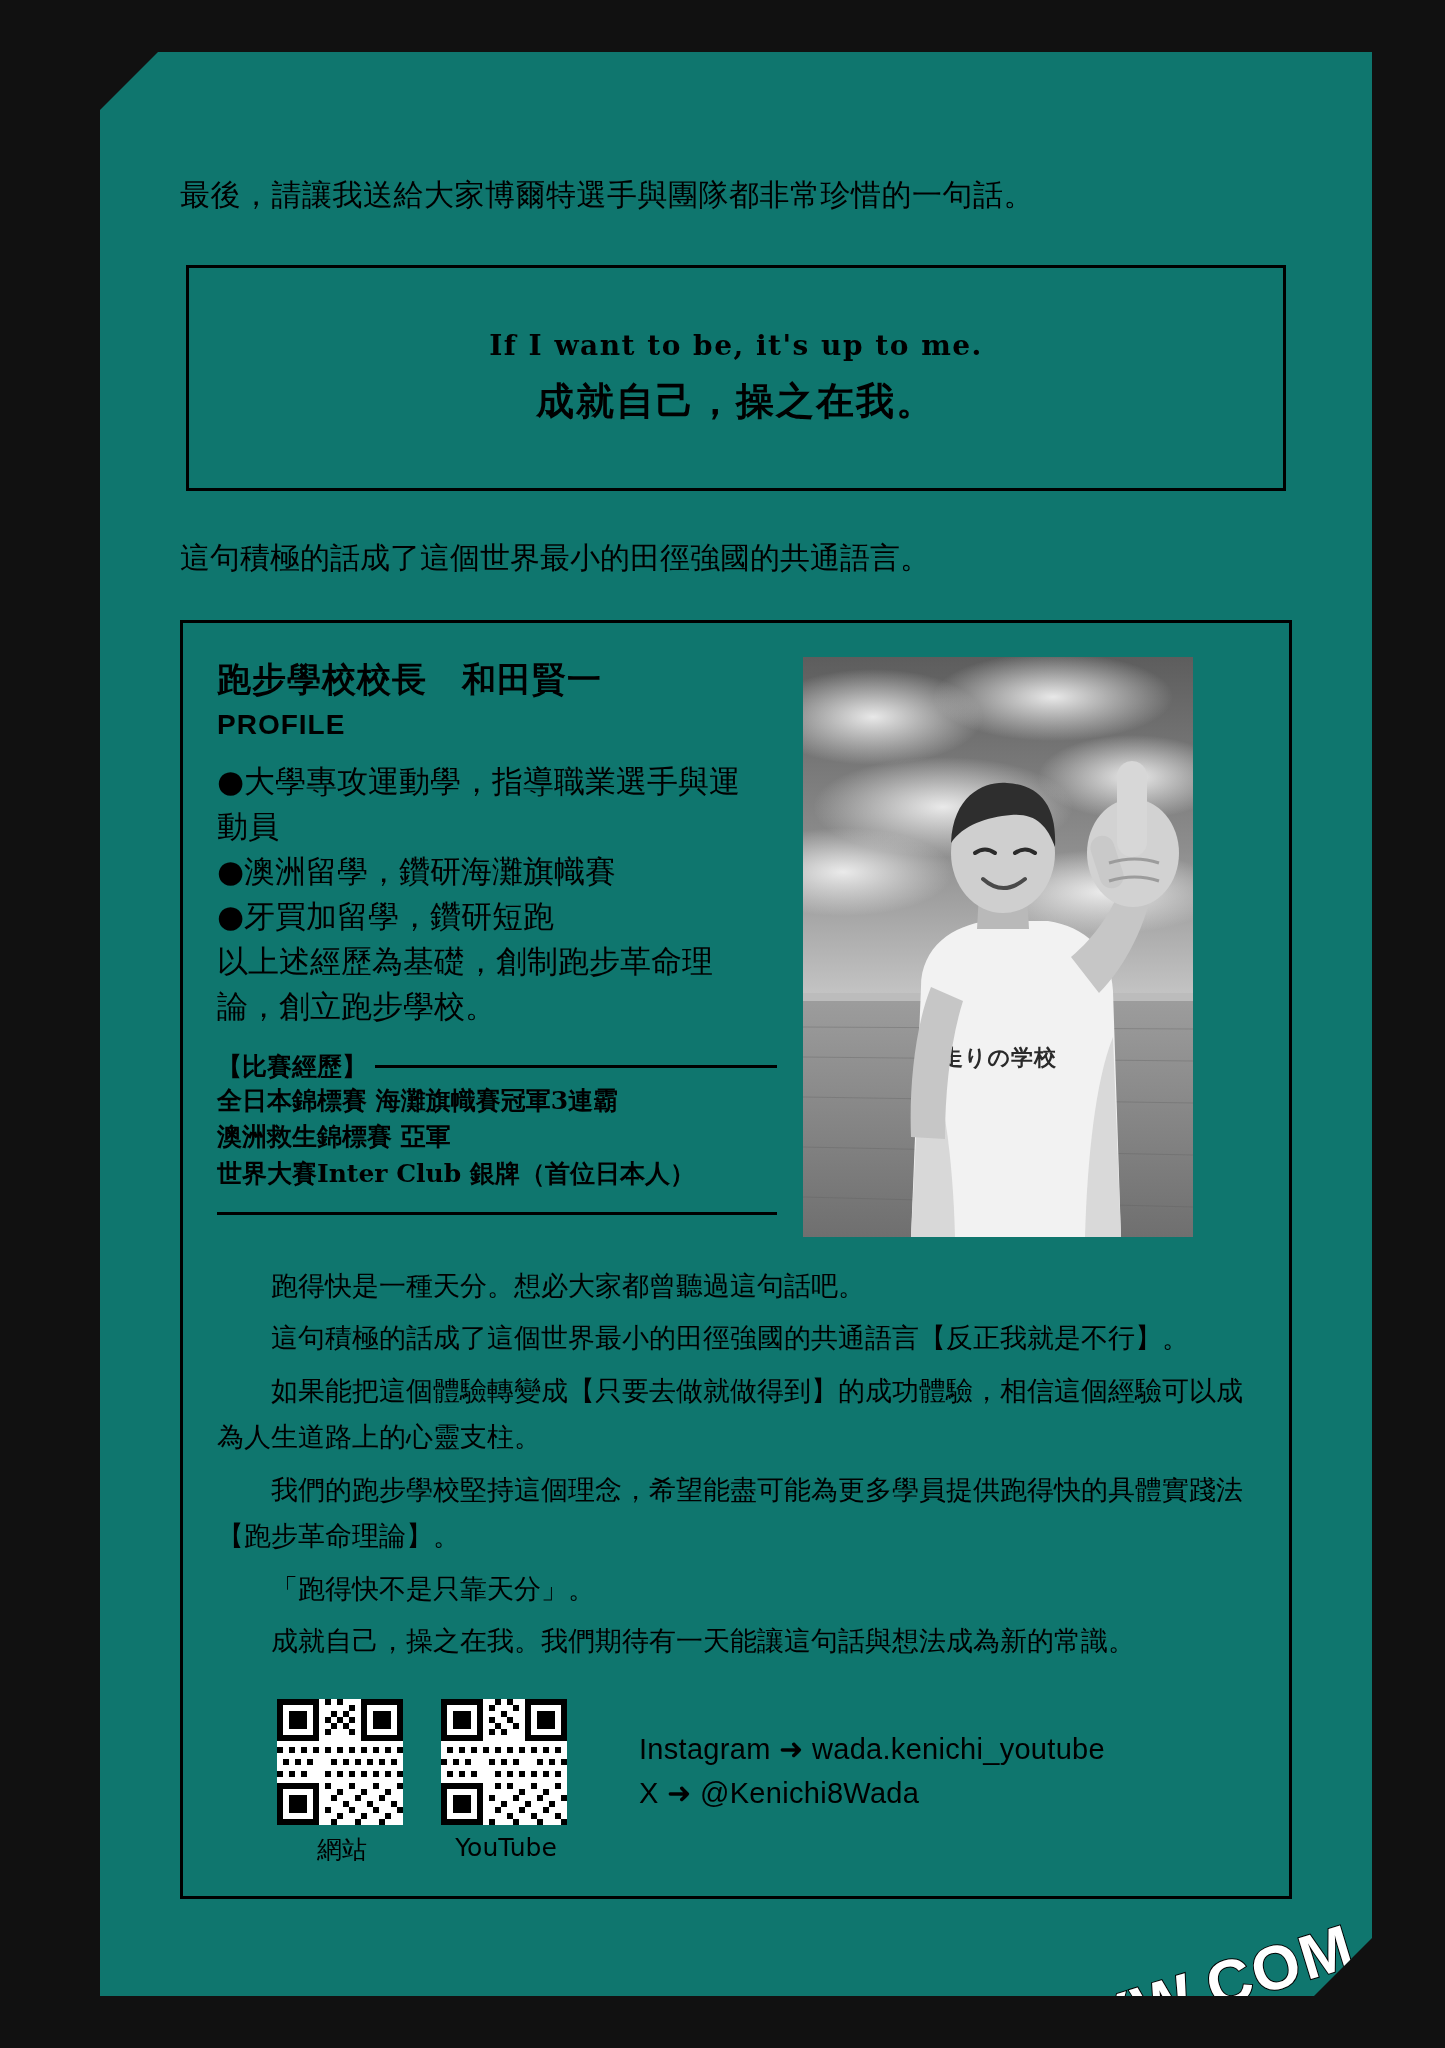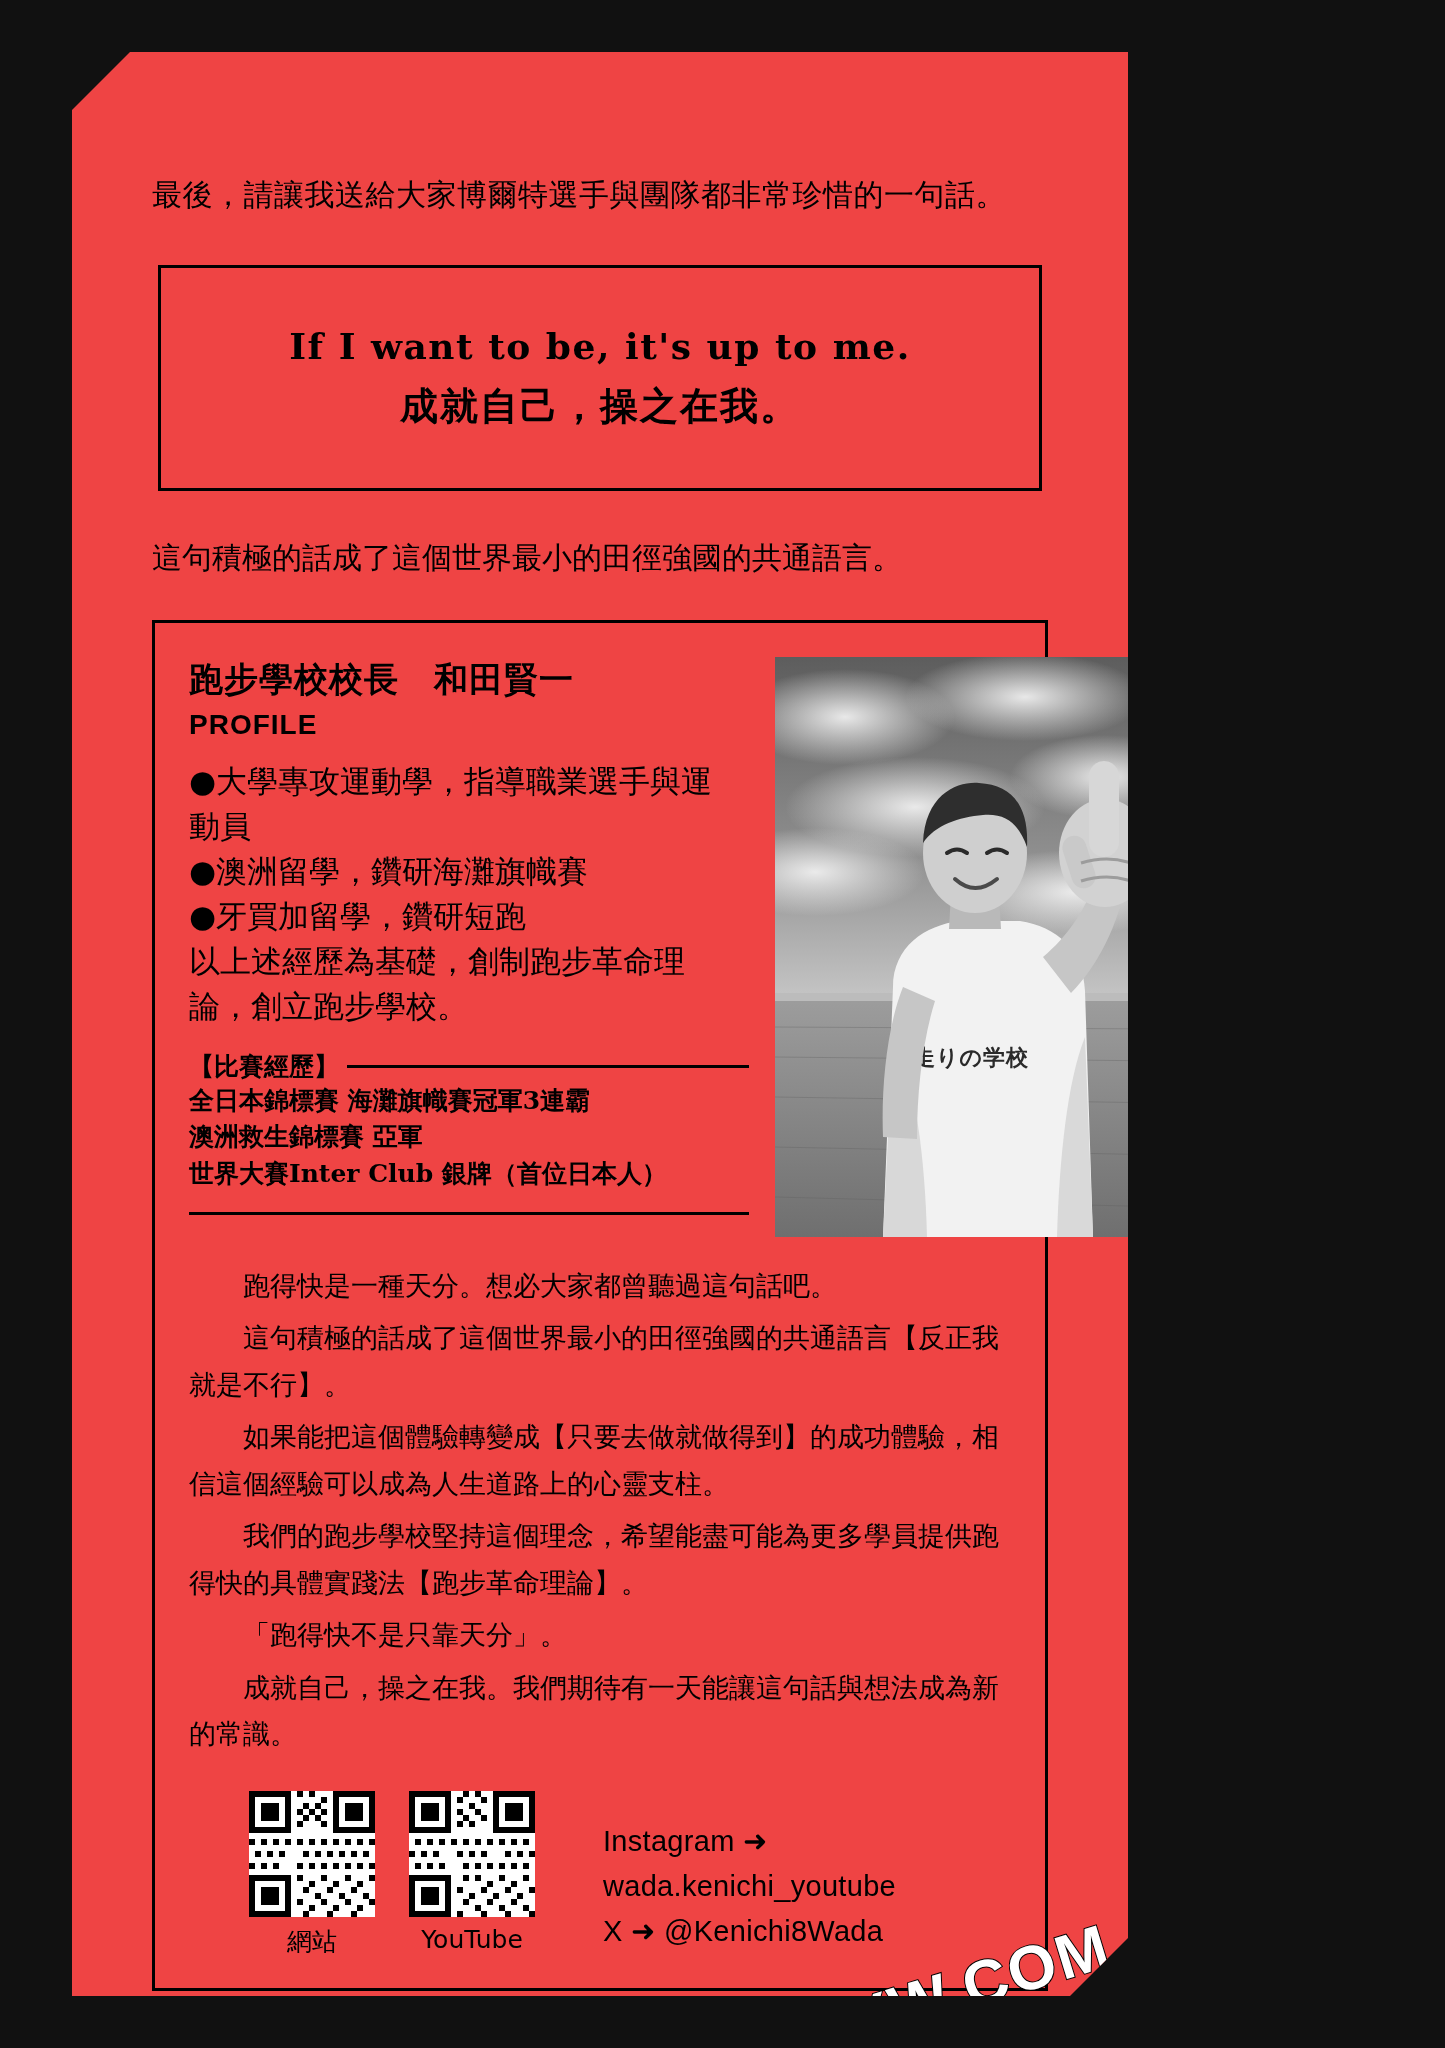--- a/index.html
+++ b/index.html
@@ -11,25 +11,25 @@
     width: 1445px;
     height: 2048px;
     position: relative;
     font-family: "Liberation Sans", sans-serif;
     overflow: hidden;
   }
 
   
   .page {
     position: absolute;
-    left: 72px;
+    left: 100px;
     top: 52px;
-    width: 1056px;
+    width: 1272px;
     height: 1944px;
-    background: #ef4444;
+    background: #0f766e;
     -webkit-clip-path: polygon(58px 0, 100% 0, 100% calc(100% - 58px), calc(100% - 58px) 100%, 0 100%, 0 58px);
     clip-path: polygon(58px 0, 100% 0, 100% calc(100% - 58px), calc(100% - 58px) 100%, 0 100%, 0 58px);
   }
 
   .inner {
     position: absolute;
     left: 0;
     top: 0;
     width: 100%;
     height: 100%;
@@ -55,21 +55,21 @@
     height: 226px;
     display: flex;
     flex-direction: column;
     align-items: center;
     justify-content: center;
     box-sizing: border-box;
   }
   .quote-en {
     font-family: "DejaVu Serif", "Liberation Serif", serif;
     font-weight: bold;
-    font-size: 36px;
+    font-size: 28px;
     letter-spacing: 1.5px;
     color: #000;
     margin-bottom: 14px;
   }
   .quote-zh {
     font-family: "DejaVu Serif", "Liberation Serif", serif;
     font-weight: bold;
     font-size: 38px;
     letter-spacing: 2px;
     color: #000;

